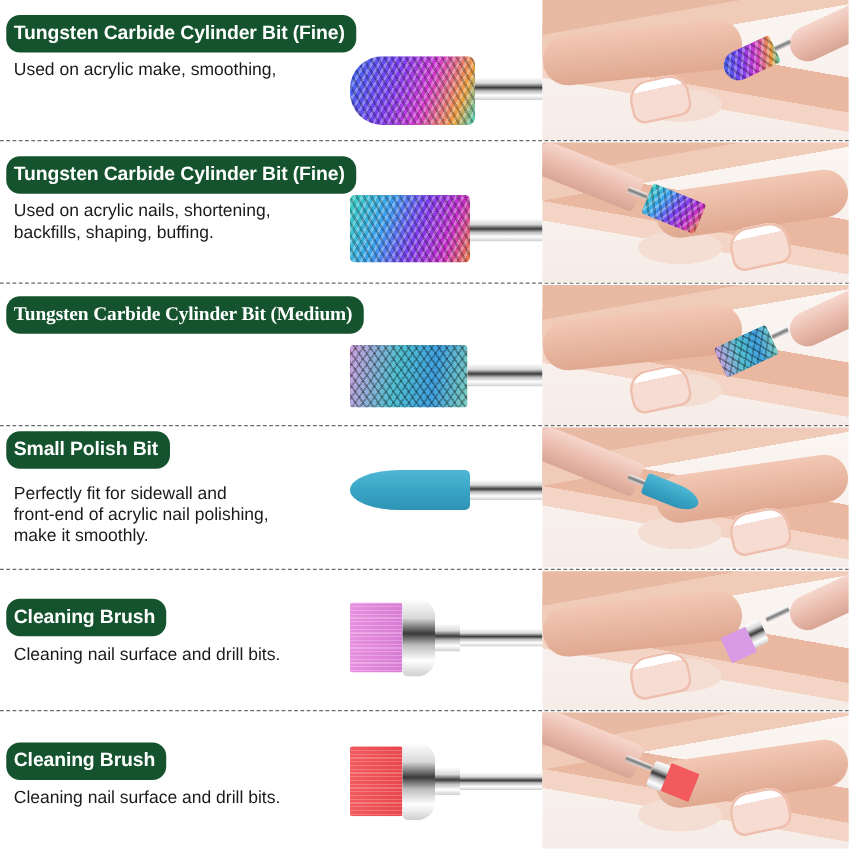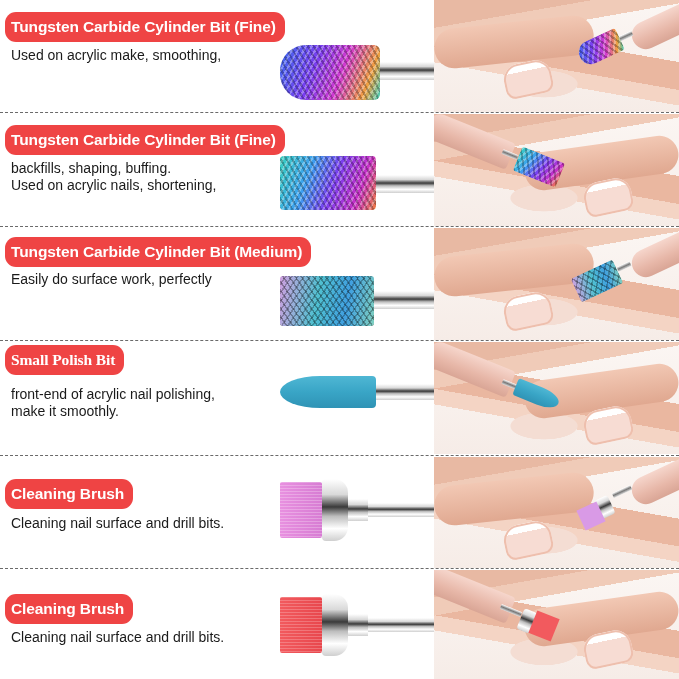--- a/index.html
+++ b/index.html
@@ -1,19 +1,19 @@
 <!DOCTYPE html>
 <html><head>
 <meta charset="utf-8">
 <style>
   html, body { margin:0; padding:0; background:#fff; }
   body { width:679px; height:679px; position:relative; overflow:hidden; font-family:"Liberation Sans", sans-serif; }
   .row { position:absolute; left:0; width:679px; height:113px; }
   .sep { position:absolute; left:0; width:679px; height:0; border-top:1.5px dashed #6a6a6a; }
-  .badge { position:absolute; left:5px; height:30px; border-radius:11px; background:#ef4444; color:#fff; font-weight:bold; font-size:15.5px; line-height:30px; padding:0 9px 0 6px; white-space:nowrap; box-sizing:border-box; letter-spacing:-0.1px; }
+  .badge { position:absolute; left:5px; height:30px; border-radius:11px; background:#14532d; color:#fff; font-weight:bold; font-size:15.5px; line-height:30px; padding:0 9px 0 6px; white-space:nowrap; box-sizing:border-box; letter-spacing:-0.1px; }
   .desc { position:absolute; left:11px; color:#1a1a1a; font-size:14px; line-height:17px; width:250px; }
   .product { position:absolute; left:276px; width:158px; height:80px; }
   .photo { position:absolute; left:434px; width:245px; overflow:hidden;
     background:
       radial-gradient(ellipse 55px 22px at 110px 75%, #f4ddd3 0 60%, transparent 62%),
       linear-gradient(170deg, #e8b9a3 0 18%, #f0cbb8 18% 30%, transparent 30%),
       linear-gradient(190deg, transparent 0 40%, #eab7a0 40% 58%, #f4d4c4 58% 68%, transparent 68%),
       linear-gradient(180deg, #fbf6f3 0%, #f6ece7 100%); }
   .finger { position:absolute; background:linear-gradient(180deg,#f2c8b4,#e0a890); border-radius:30px; }
   .nail { position:absolute; width:48px; height:34px; border-radius:16px 16px 10px 10px; background:linear-gradient(180deg,#fff 0 25%, #f7dcd3 25% 100%); box-shadow:0 0 0 2px #eebfad inset; transform:rotate(-12deg); }
@@ -49,57 +49,57 @@
     <div class="nail" style="left:70px; top:62px;"></div>
     <div class="pen" style="left:195px; top:8px; transform:rotate(-25deg);"></div>
     <div class="shaft" style="left:183px; top:34px; width:16px; transform:rotate(-25deg);"></div>
     <div class="bit rainbow" style="left:144px; top:36px; width:44px; height:24px; border-radius:12px 3px 3px 12px; transform:rotate(-25deg);"></div>
   </div>
 </div>
 
 <div class="row" style="top:114px;">
   <div class="badge" style="top:11px;">Tungsten Carbide Cylinder Bit (Fine)</div>
   <div class="desc" style="top:46px;">
+    <div>Used on acrylic nails, shortening,</div>
     <div>backfills, shaping, buffing.</div>
-    <div>Used on acrylic nails, shortening,</div>
   </div>
   <div class="product" style="top:20px;">
     <div class="bit rainbow2" style="left:4px; top:22px; width:96px; height:54px; border-radius:4px;"></div>
     <div class="bit steel" style="left:100px; top:41px; width:58px; height:18px;"></div>
   </div>
   <div class="photo" style="top:0; height:112px;">
     <div class="finger" style="left:90px; top:30px; width:155px; height:38px; transform:rotate(-8deg);"></div>
     <div class="nail" style="left:150px; top:66px;"></div>
     <div class="pen" style="left:-10px; top:12px; transform:rotate(22deg);"></div>
     <div class="shaft" style="left:68px; top:38px; width:16px; transform:rotate(22deg);"></div>
     <div class="bit rainbow2" style="left:82px; top:40px; width:46px; height:26px; border-radius:3px; transform:rotate(22deg);"></div>
   </div>
 </div>
 
-<div class="row" style="top:228px;">
+<div class="row" style="top:228px;font-family:Liberation Serif, serif;">
   <div class="badge" style="top:9px;">Tungsten Carbide Cylinder Bit (Medium)</div>
   <div class="desc" style="top:43px;">
-    <div>Easily do surface work, perfectly</div>
   </div>
   <div class="product" style="top:20px;">
     <div class="bit rainbow3" style="left:4px; top:28px; width:94px; height:50px; border-radius:3px;"></div>
     <div class="bit steel" style="left:98px; top:43px; width:60px; height:18px;"></div>
   </div>
   <div class="photo" style="top:0; height:112px;">
     <div class="finger" style="left:0; top:22px; width:160px; height:40px; transform:rotate(-6deg);"></div>
     <div class="nail" style="left:70px; top:66px;"></div>
     <div class="pen" style="left:195px; top:8px; transform:rotate(-25deg);"></div>
     <div class="shaft" style="left:183px; top:36px; width:14px; transform:rotate(-25deg);"></div>
     <div class="bit rainbow3" style="left:140px; top:40px; width:46px; height:26px; border-radius:3px; transform:rotate(-25deg);"></div>
   </div>
 </div>
 
 <div class="row" style="top:342px;">
-  <div class="badge" style="top:3px;font-family:Liberation Serif, serif;">Small Polish Bit</div>
+  <div class="badge" style="top:3px;">Small Polish Bit</div>
   <div class="desc" style="top:44px;">
+    <div>Perfectly fit for sidewall and</div>
     <div>front-end of acrylic nail polishing,</div>
     <div>make it smoothly.</div>
   </div>
   <div class="product" style="top:14px;">
     <div class="bit cone" style="left:4px; top:20px; width:96px; height:32px; border-radius:40px 4px 4px 40px / 16px 4px 4px 16px;"></div>
     <div class="bit steel" style="left:100px; top:28px; width:58px; height:16px;"></div>
   </div>
   <div class="photo" style="top:0; height:112px;">
     <div class="finger" style="left:90px; top:30px; width:155px; height:38px; transform:rotate(-8deg);"></div>
     <div class="nail" style="left:150px; top:66px;"></div>

